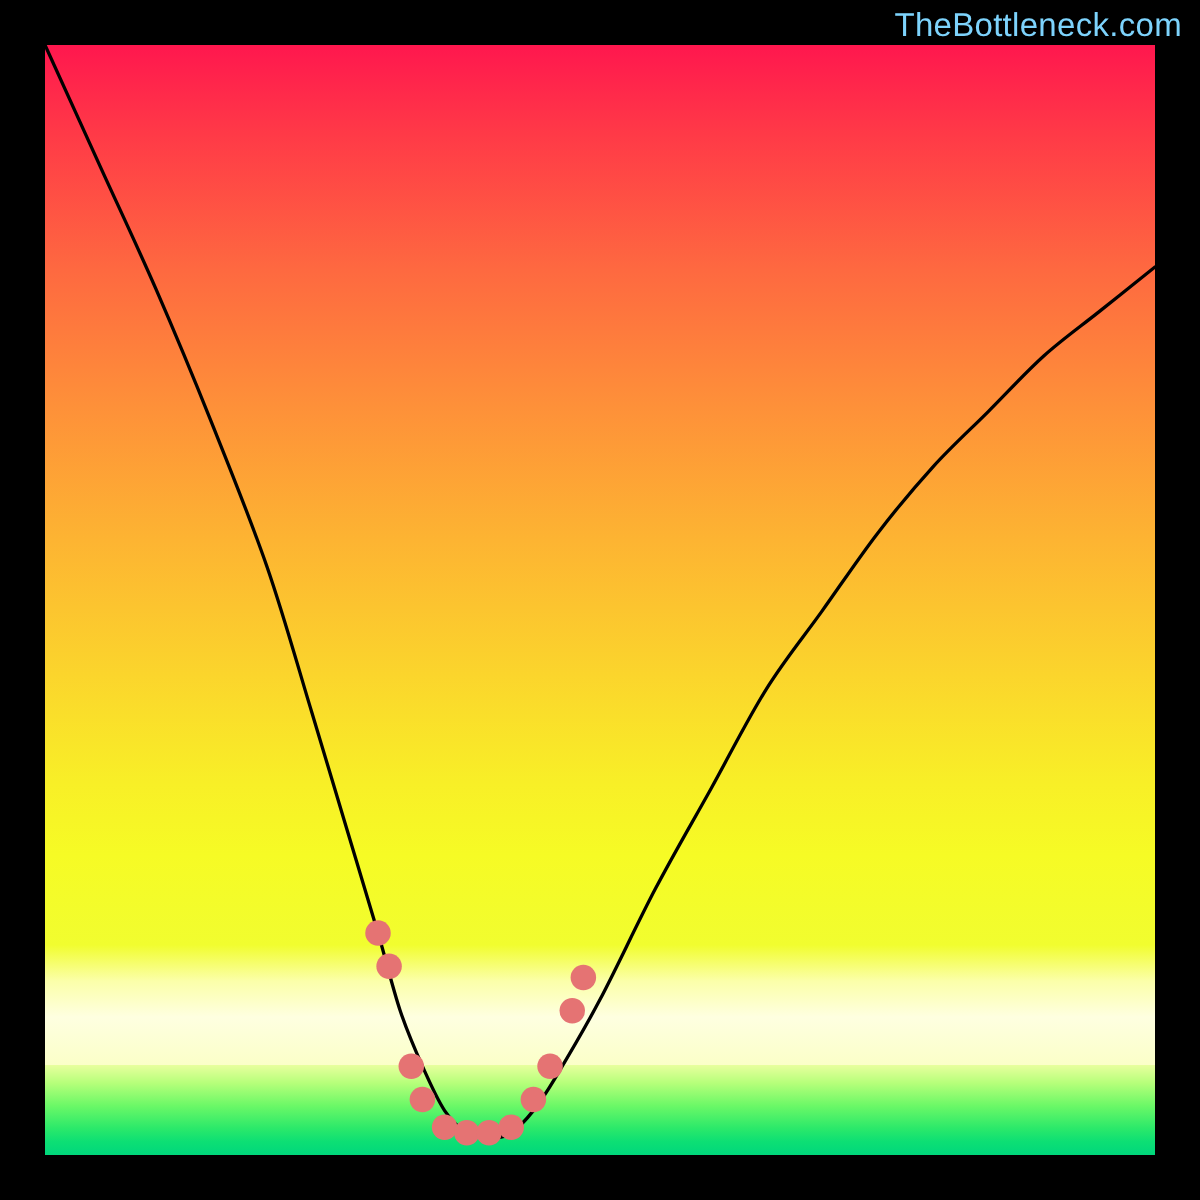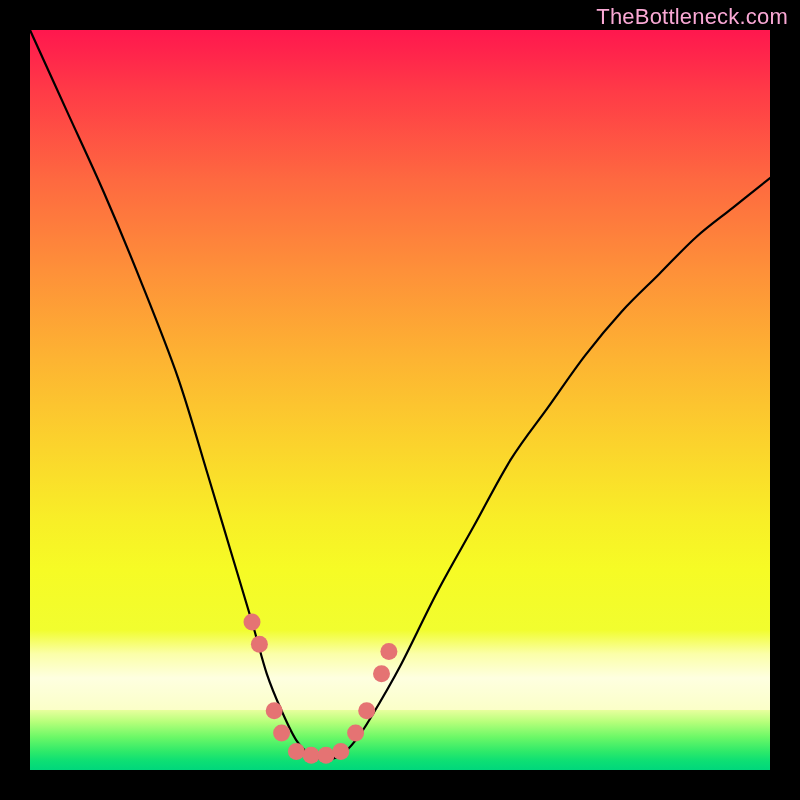--- a/index.html
+++ b/index.html
@@ -70,21 +70,21 @@
       #00d77c 100%);
   }
   svg.curve {
     position: absolute;
     inset: 0;
   }
   .watermark {
     position: absolute;
     top: 4px;
     right: 12px;
-    color: #f9a8d4;
+    color: #7dd3fc;
     font-size: 22px;
     font-weight: 400;
     letter-spacing: 0.2px;
   }
 </style>
 </head>
 <body>
 
 <div class="frame">
   <div class="plot">

